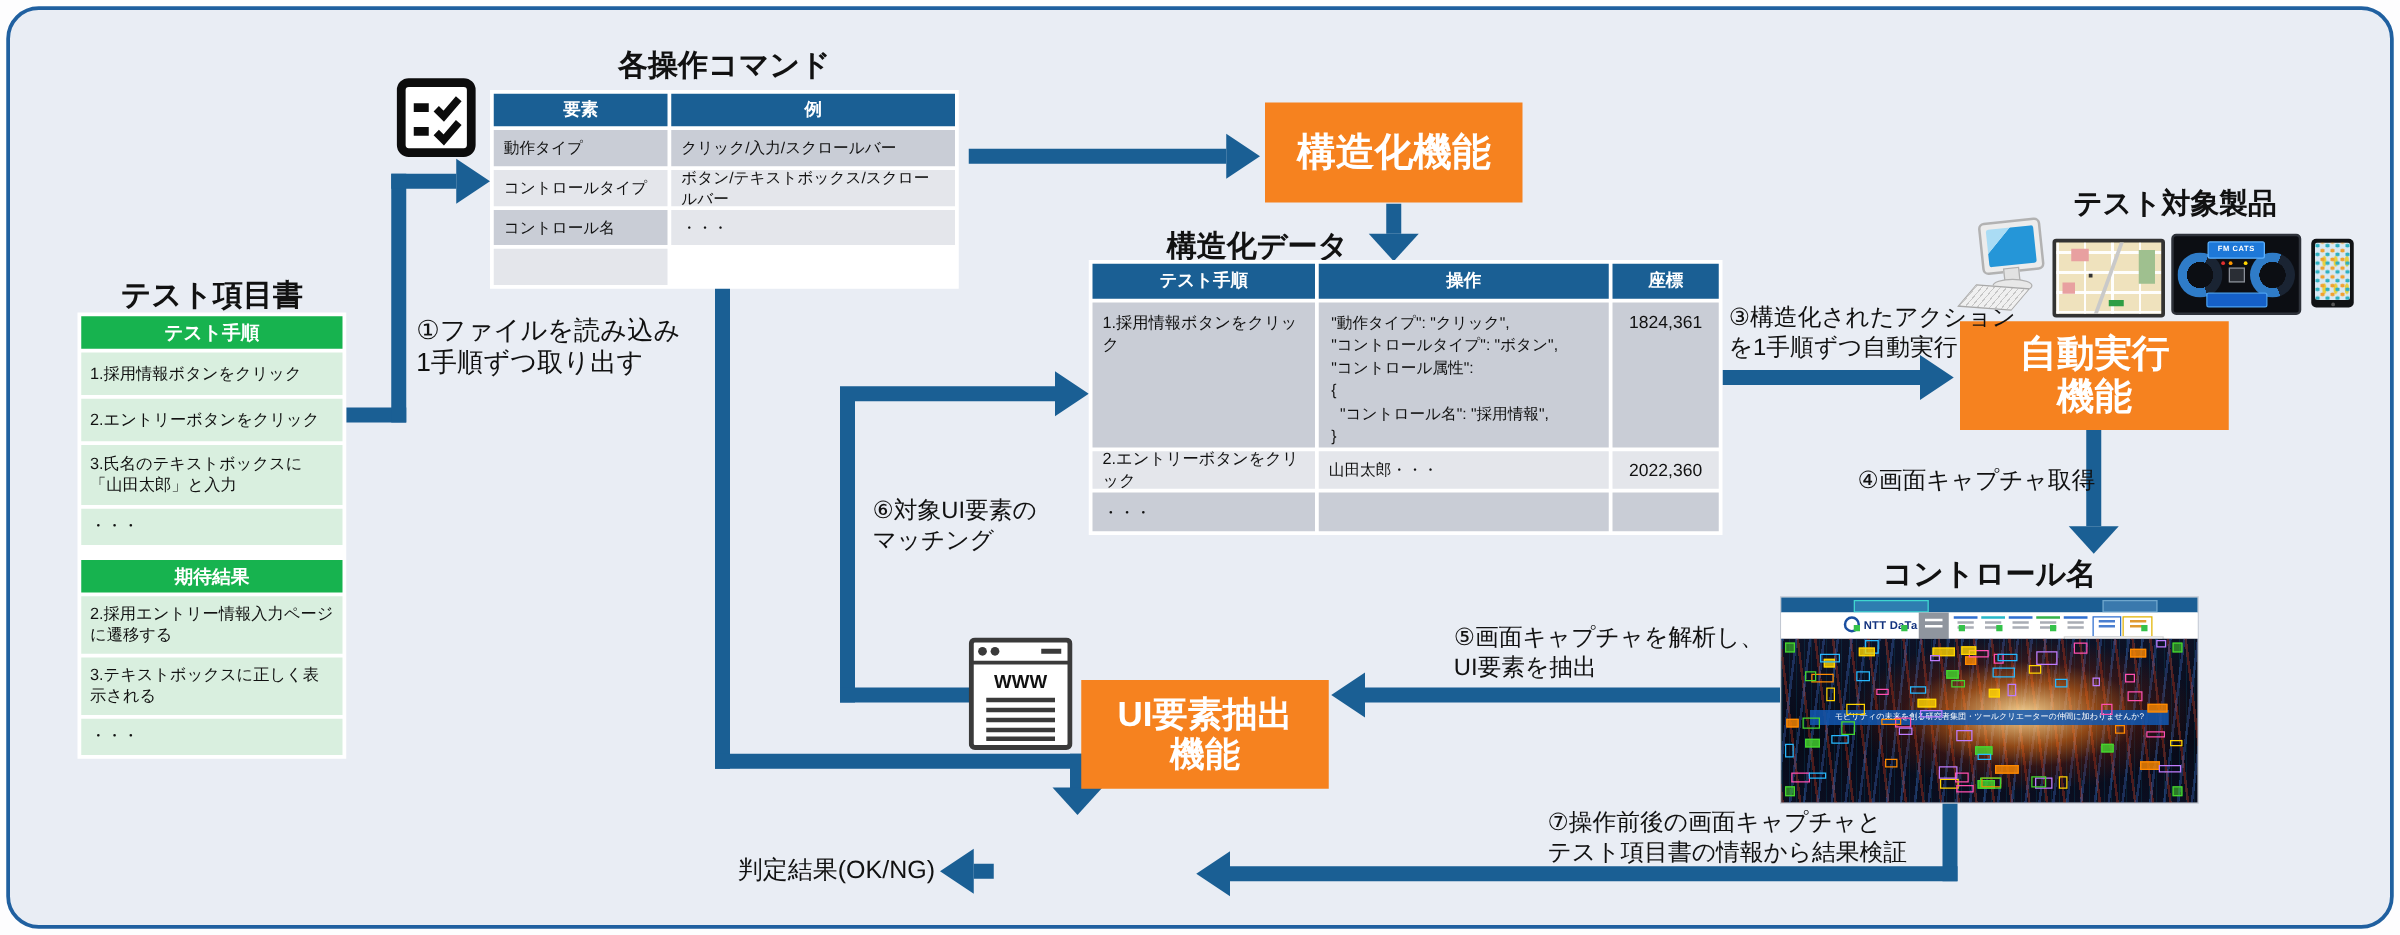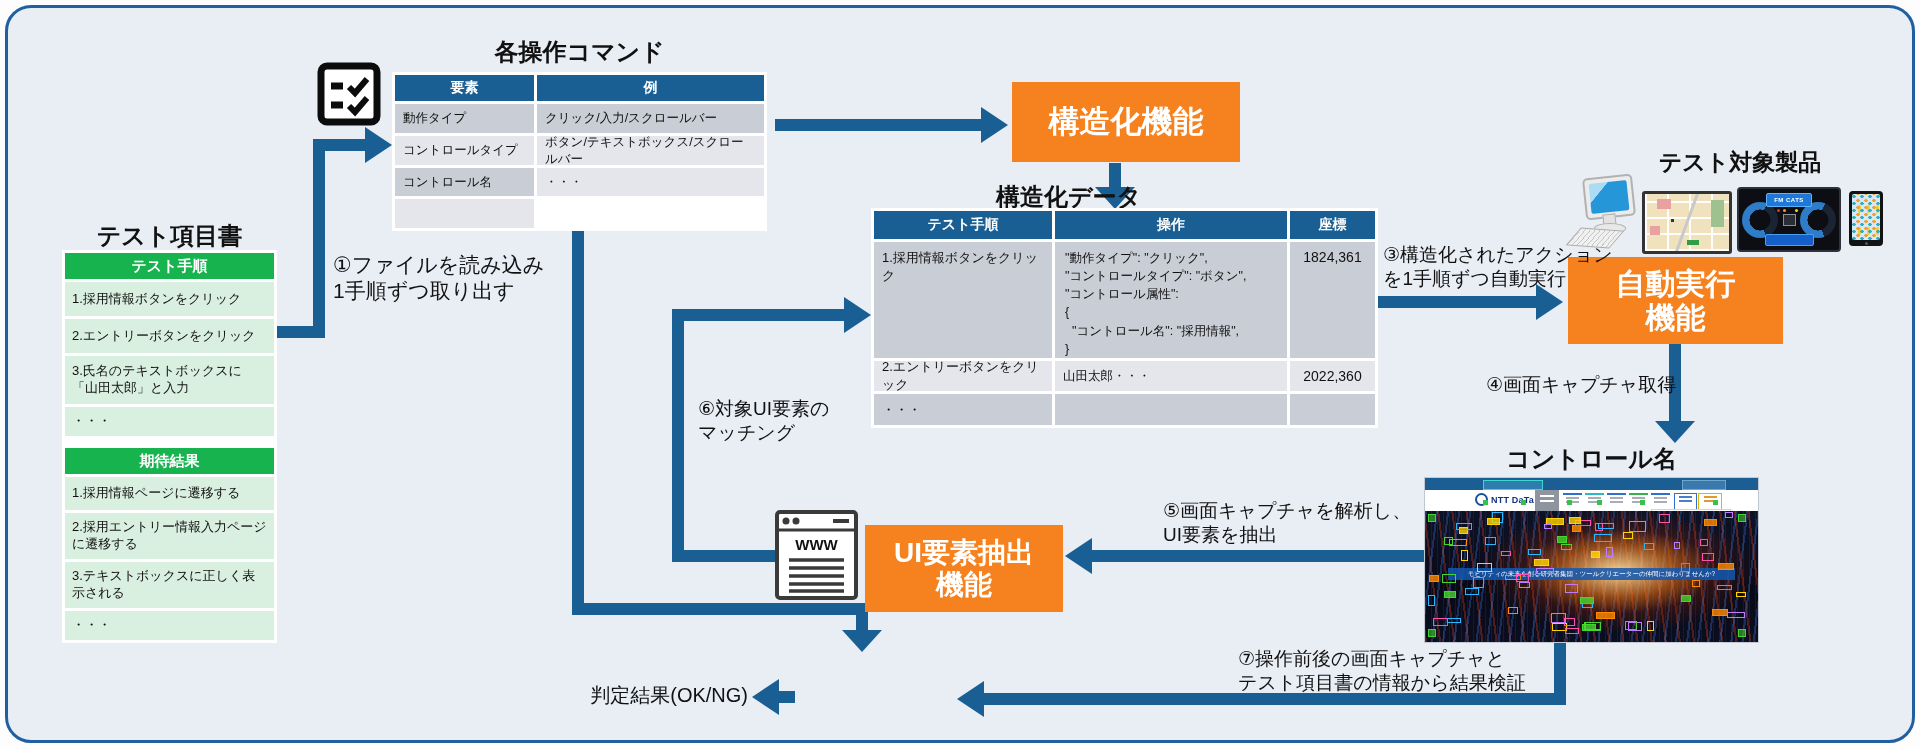--- a/index.html
+++ b/index.html
@@ -162,51 +162,50 @@
 
   <div class="ttl" style="left:62px;top:220px;width:215px;font-size:24px;">テスト項目書</div>
   <div class="tdoc" style="left:62px;top:250px;width:209px;">
     <div class="gh" style="height:26px;">テスト手順</div>
     <div class="gi" style="height:30px;">1.採用情報ボタンをクリック</div>
     <div class="gi" style="height:30px;">2.エントリーボタンをクリック</div>
     <div class="gi" style="height:44px;">3.氏名のテキストボックスに「山田太郎」と入力</div>
     <div class="gi" style="height:25px;">・・・</div>
     <div class="gspacer" style="height:6px;"></div>
     <div class="gh" style="height:26px;">期待結果</div>
-    <div class="gi" style="height:29px;">1.採用情報ページに遷移する</div>
     <div class="gi" style="height:42px;">2.採用エントリー情報入力ページに遷移する</div>
     <div class="gi" style="height:42px;">3.テキストボックスに正しく表示される</div>
     <div class="gi" style="height:25px;">・・・</div>
   </div>
 
-  <div class="ttl" style="left:871px;top:181px;width:270px;font-size:24px;text-align:right;">構造化データ</div>
+  <div class="ttl" style="left:871px;top:181px;width:270px;font-size:24px;">構造化データ</div>
   <div class="grid" style="left:871px;top:208px;grid-template-columns:178px 232px 85px;grid-template-rows:28px 116px 30px 31px;">
     <div class="th">テスト手順</div>
     <div class="th">操作</div>
     <div class="th">座標</div>
     <div class="td dk top" style="font-size:13px;">1.採用情報ボタンをクリック</div>
     <div class="td dk code">"動作タイプ": "クリック",
 "コントロールタイプ": "ボタン",
 "コントロール属性":
 {
   "コントロール名": "採用情報",
 }</div>
     <div class="td dk top coord">1824,361</div>
     <div class="td lt" style="font-size:13px;">2.エントリーボタンをクリック</div>
     <div class="td lt">山田太郎・・・</div>
     <div class="td lt coord">2022,360</div>
     <div class="td dk" style="font-size:13px;">・・・</div>
     <div class="td dk"></div>
     <div class="td dk"></div>
   </div>
 
-  <div class="obox" style="left:1012px;top:82px;width:228px;height:80px;font-size:31px;">構造化機能</div>
+  <div class="obox" style="left:1012px;top:82px;width:206px;height:80px;font-size:31px;">構造化機能</div>
   <div class="obox" style="left:1568px;top:257px;width:215px;height:87px;font-size:30px;">自動実行
 機能</div>
-  <div class="obox" style="left:865px;top:525px;width:198px;height:87px;font-size:28px;">UI要素抽出
+  <div class="obox" style="left:865px;top:544px;width:198px;height:87px;font-size:28px;">UI要素抽出
 機能</div>
 
   <div class="lbl" style="left:333px;top:252px;font-size:21px;">①ファイルを読み込み
 1手順ずつ取り出す</div>
   <div class="lbl" style="left:1383px;top:243px;">③構造化されたアクション
 を1手順ずつ自動実行</div>
   <div class="lbl" style="left:1486px;top:373px;">④画面キャプチャ取得</div>
   <div class="lbl" style="left:1163px;top:499px;">⑤画面キャプチャを解析し、
 UI要素を抽出</div>
   <div class="lbl" style="left:698px;top:397px;">⑥対象UI要素の

